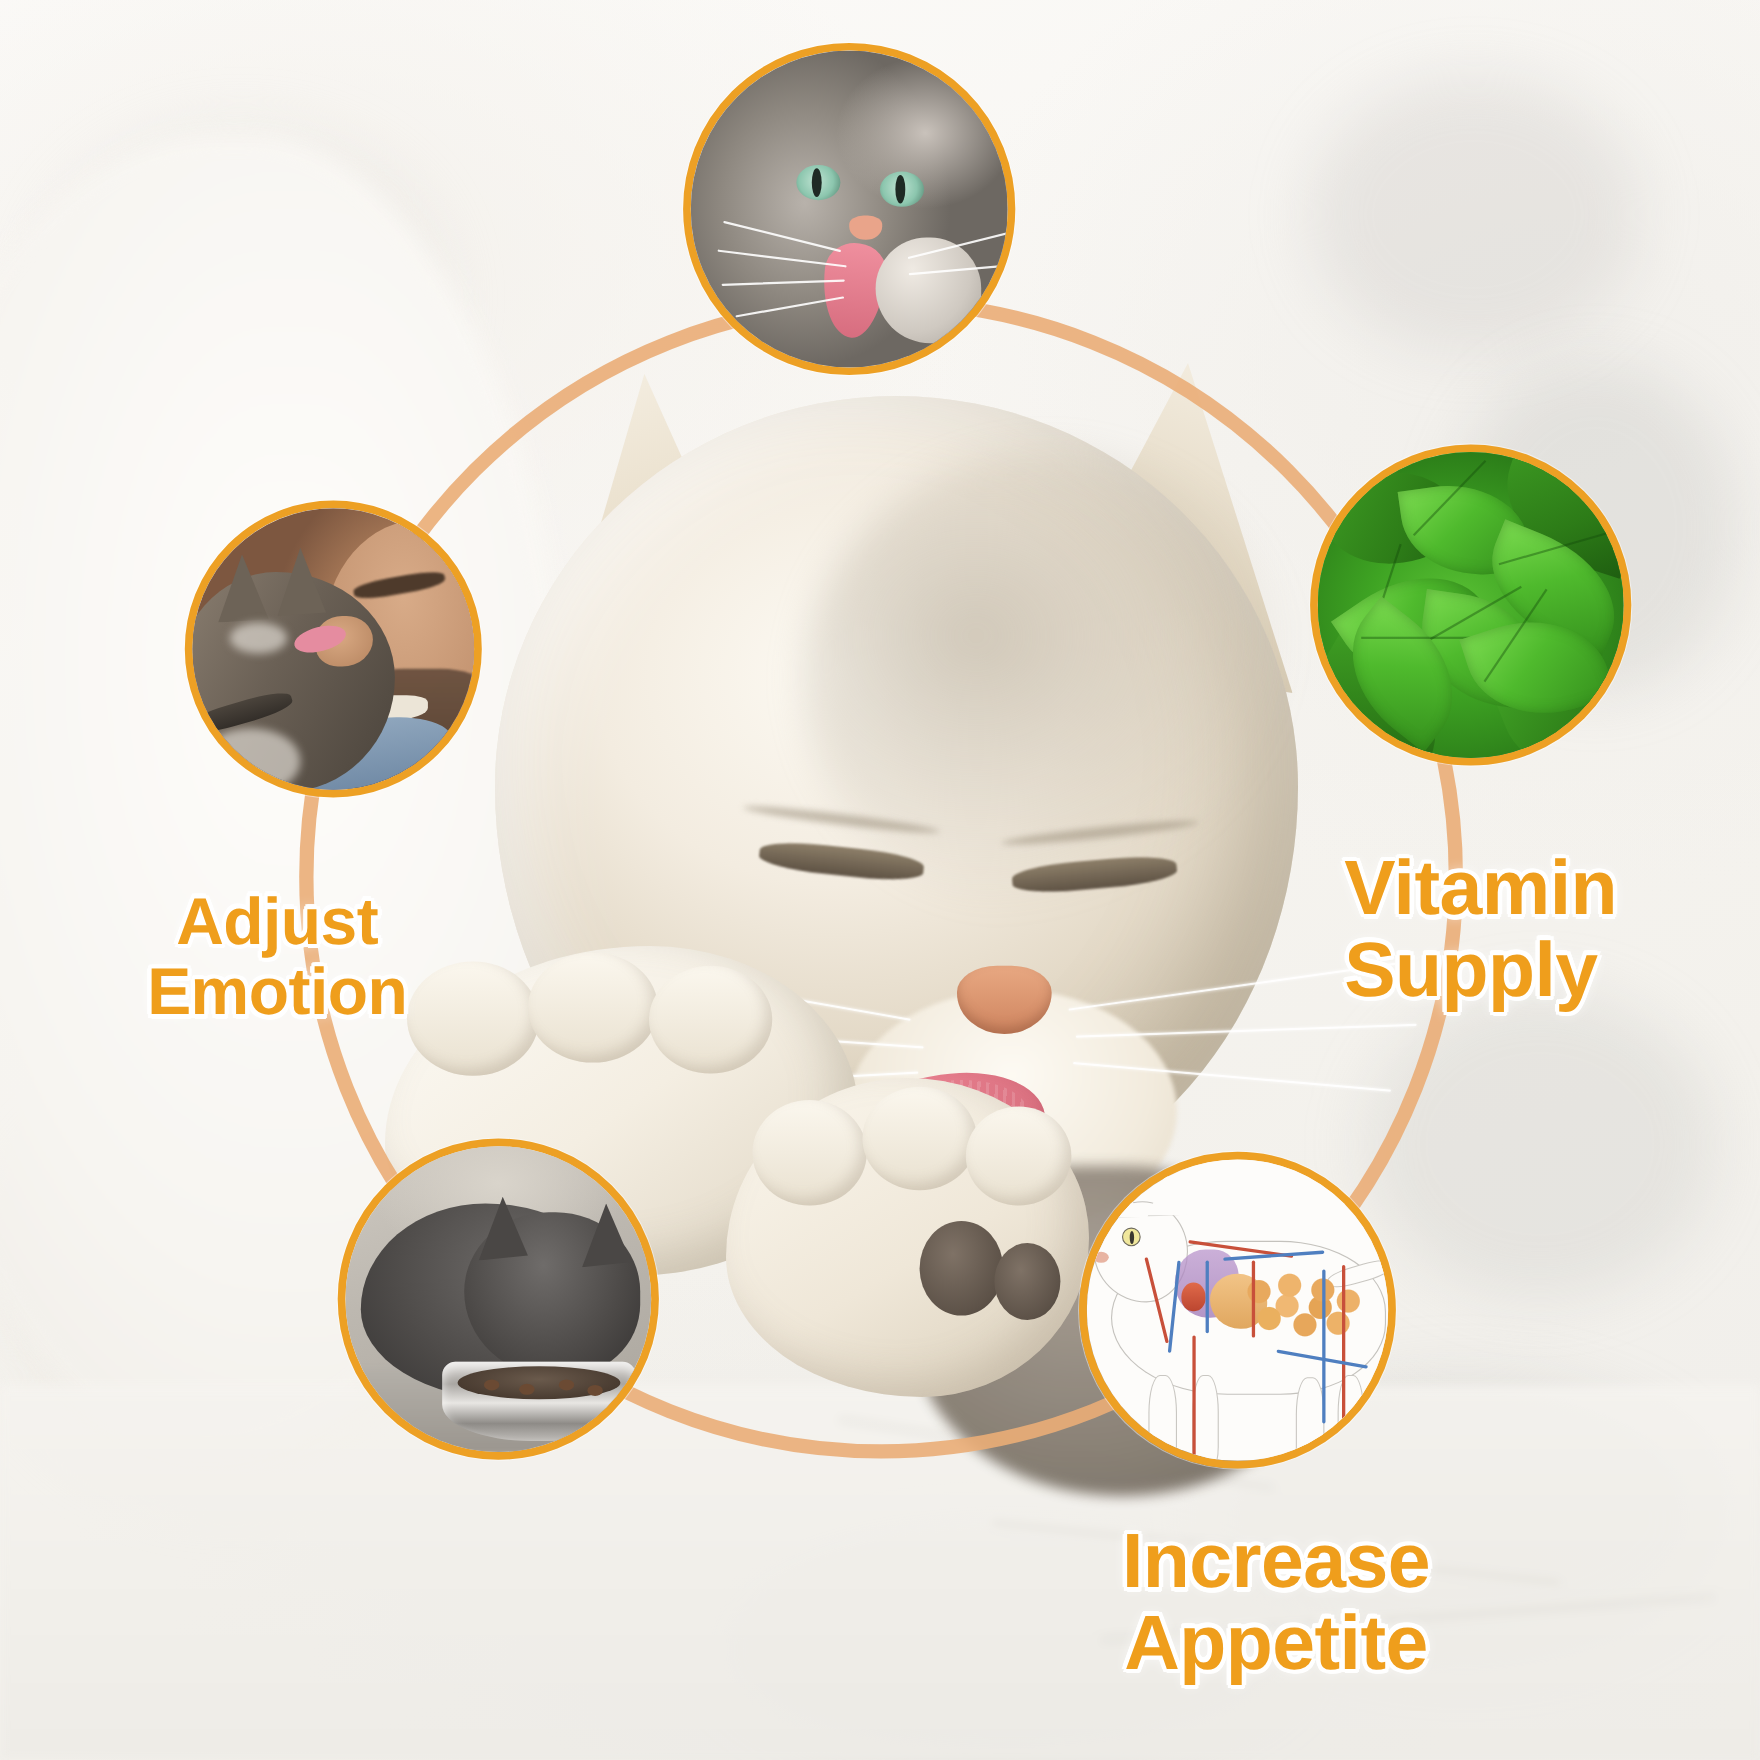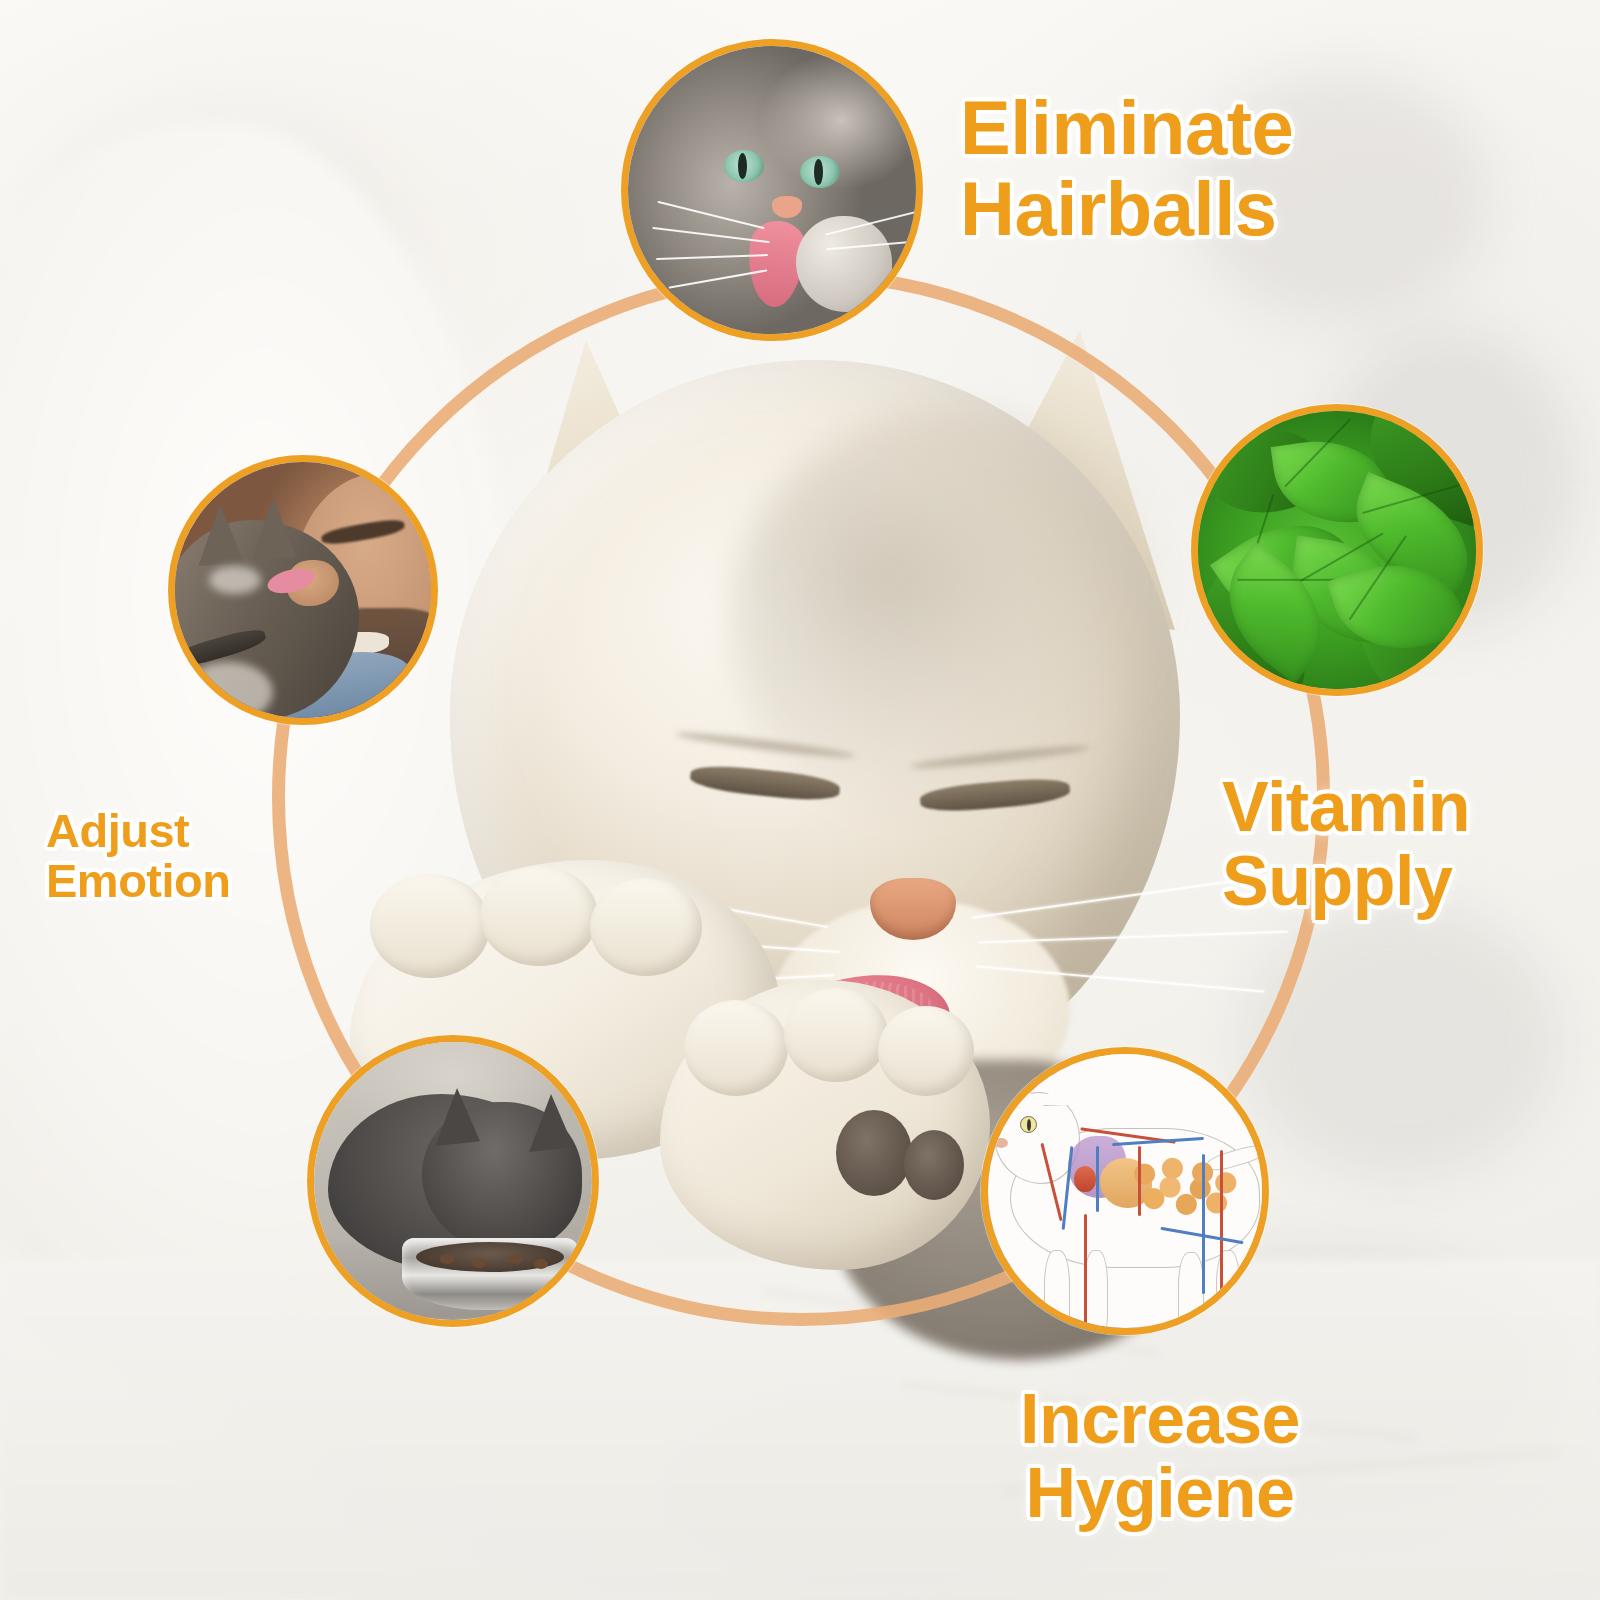--- a/index.html
+++ b/index.html
@@ -363,21 +363,21 @@
       -2px -4px 0 #ffffff,  2px  4px 0 #ffffff,
        0 0 14px rgba(255,255,255,.95);
     white-space:pre-line;
     user-select:none;
   }
 
   #lbl-hairballs { left:960px; top:88px;   width:420px; font-size:76px; text-align:left; }
   #lbl-vitamin   { left:1222px; top:770px;  width:380px; font-size:70px; text-align:left; }
   #lbl-appetite  { left:950px;  top:1382px; width:420px; font-size:70px; text-align:center; }
   #lbl-oral      { left:260px;  top:1382px; width:500px; font-size:70px; text-align:center; }
-  #lbl-emotion   { left:46px;   top:806px;  width:360px; font-size:47px; text-align:left; }
+  #lbl-emotion   { left:72px;   top:806px;  width:360px; font-size:60px; text-align:center; }
 </style>
 </head>
 <body>
 
 <div id="stage">
 
   <div class="bg-photo">
     <div class="bg-base"></div>
     <div class="bg-blob b1"></div>
     <div class="bg-blob b2"></div>
@@ -526,26 +526,24 @@
       <div class="an-v an-red" style="left:96px;  top:160px; width:3px; height:110px;"></div>
       <div class="an-v an-red" style="left:232px; top:96px;  width:3px; height:150px;"></div>
       <div class="an-v an-blue" style="left:78px;  top:92px;  width:3px; height:84px; transform:rotate(6deg);"></div>
       <div class="an-v an-blue" style="left:108px; top:92px;  width:3px; height:66px;"></div>
       <div class="an-v an-blue" style="left:214px; top:100px; width:3px; height:140px;"></div>
       <div class="an-v an-blue" style="left:124px; top:86px;  width:92px;height:3px; transform:rotate(-4deg);"></div>
       <div class="an-v an-blue" style="left:172px; top:180px; width:84px;height:3px; transform:rotate(10deg);"></div>
     </div>
   </div>
 
-  <div class="label" id="lbl-hairballs">Eliminate
-Hairballs</div>
 
   <div class="label" id="lbl-vitamin">Vitamin
 Supply</div>
 
   <div class="label" id="lbl-appetite">Increase
-Hygiene</div>
+Appetite</div>
 
 
   <div class="label" id="lbl-emotion">Adjust
 Emotion</div>
 
 </div>
 
 </body></html>

